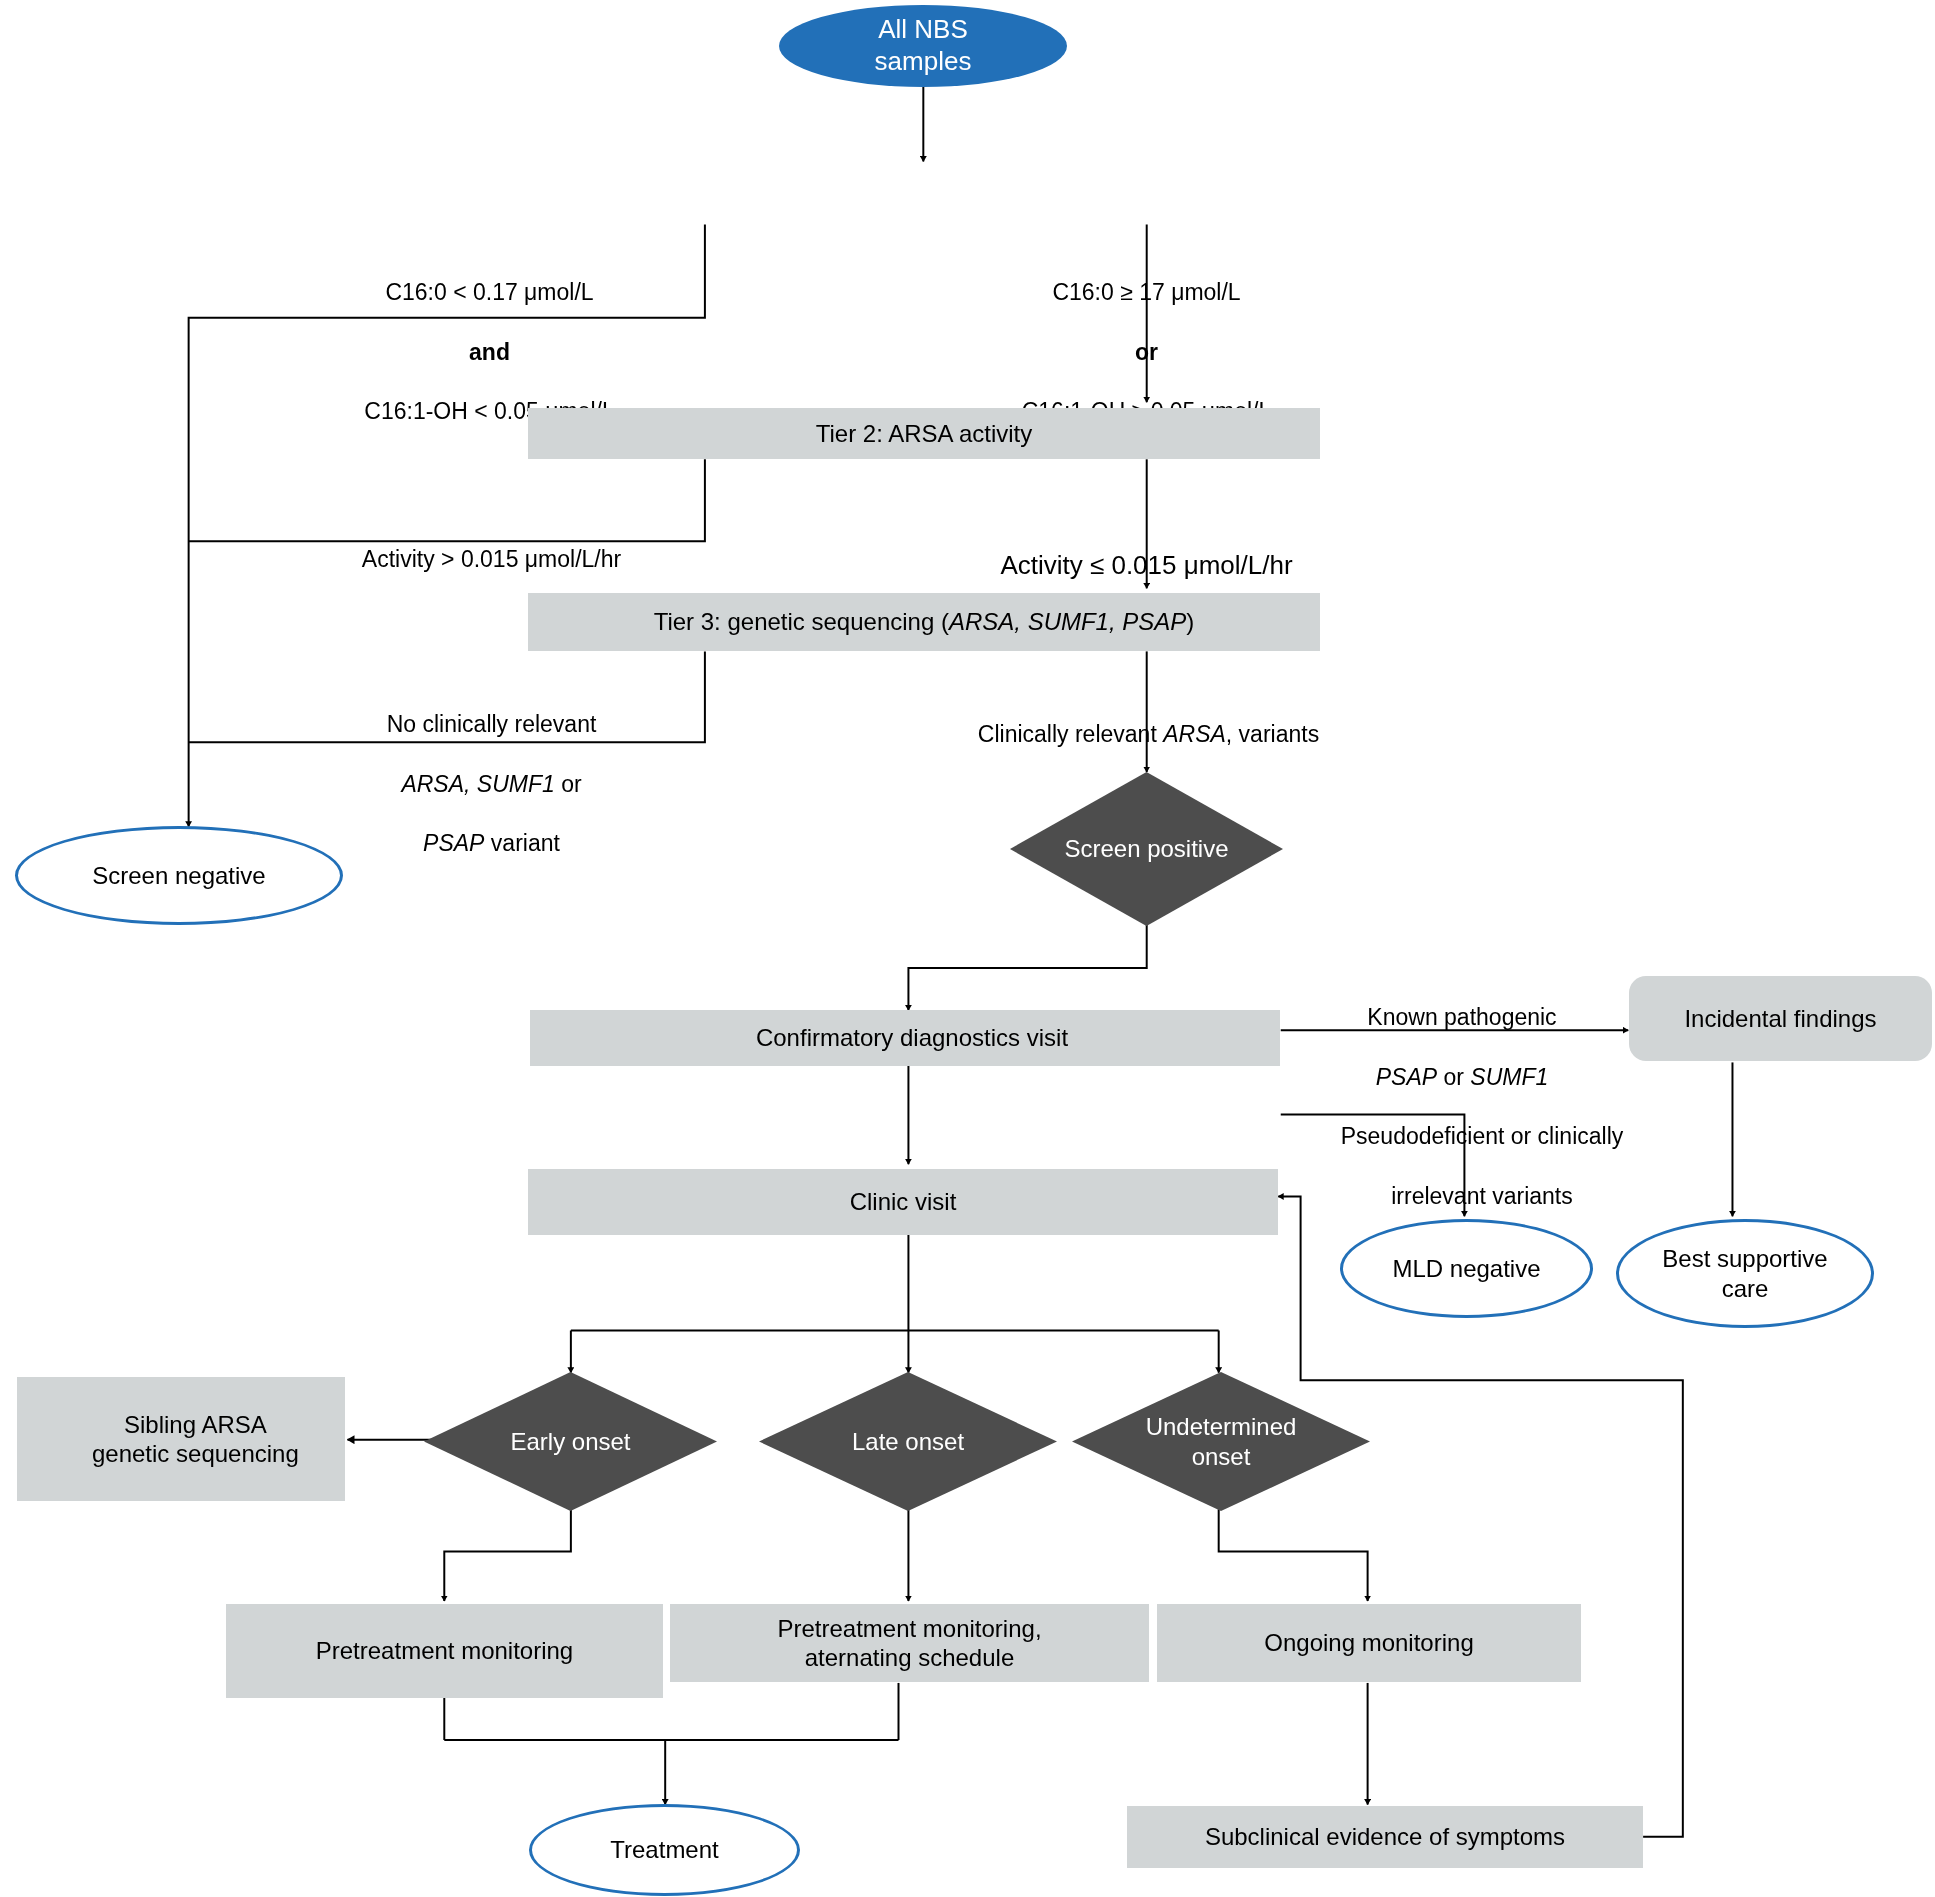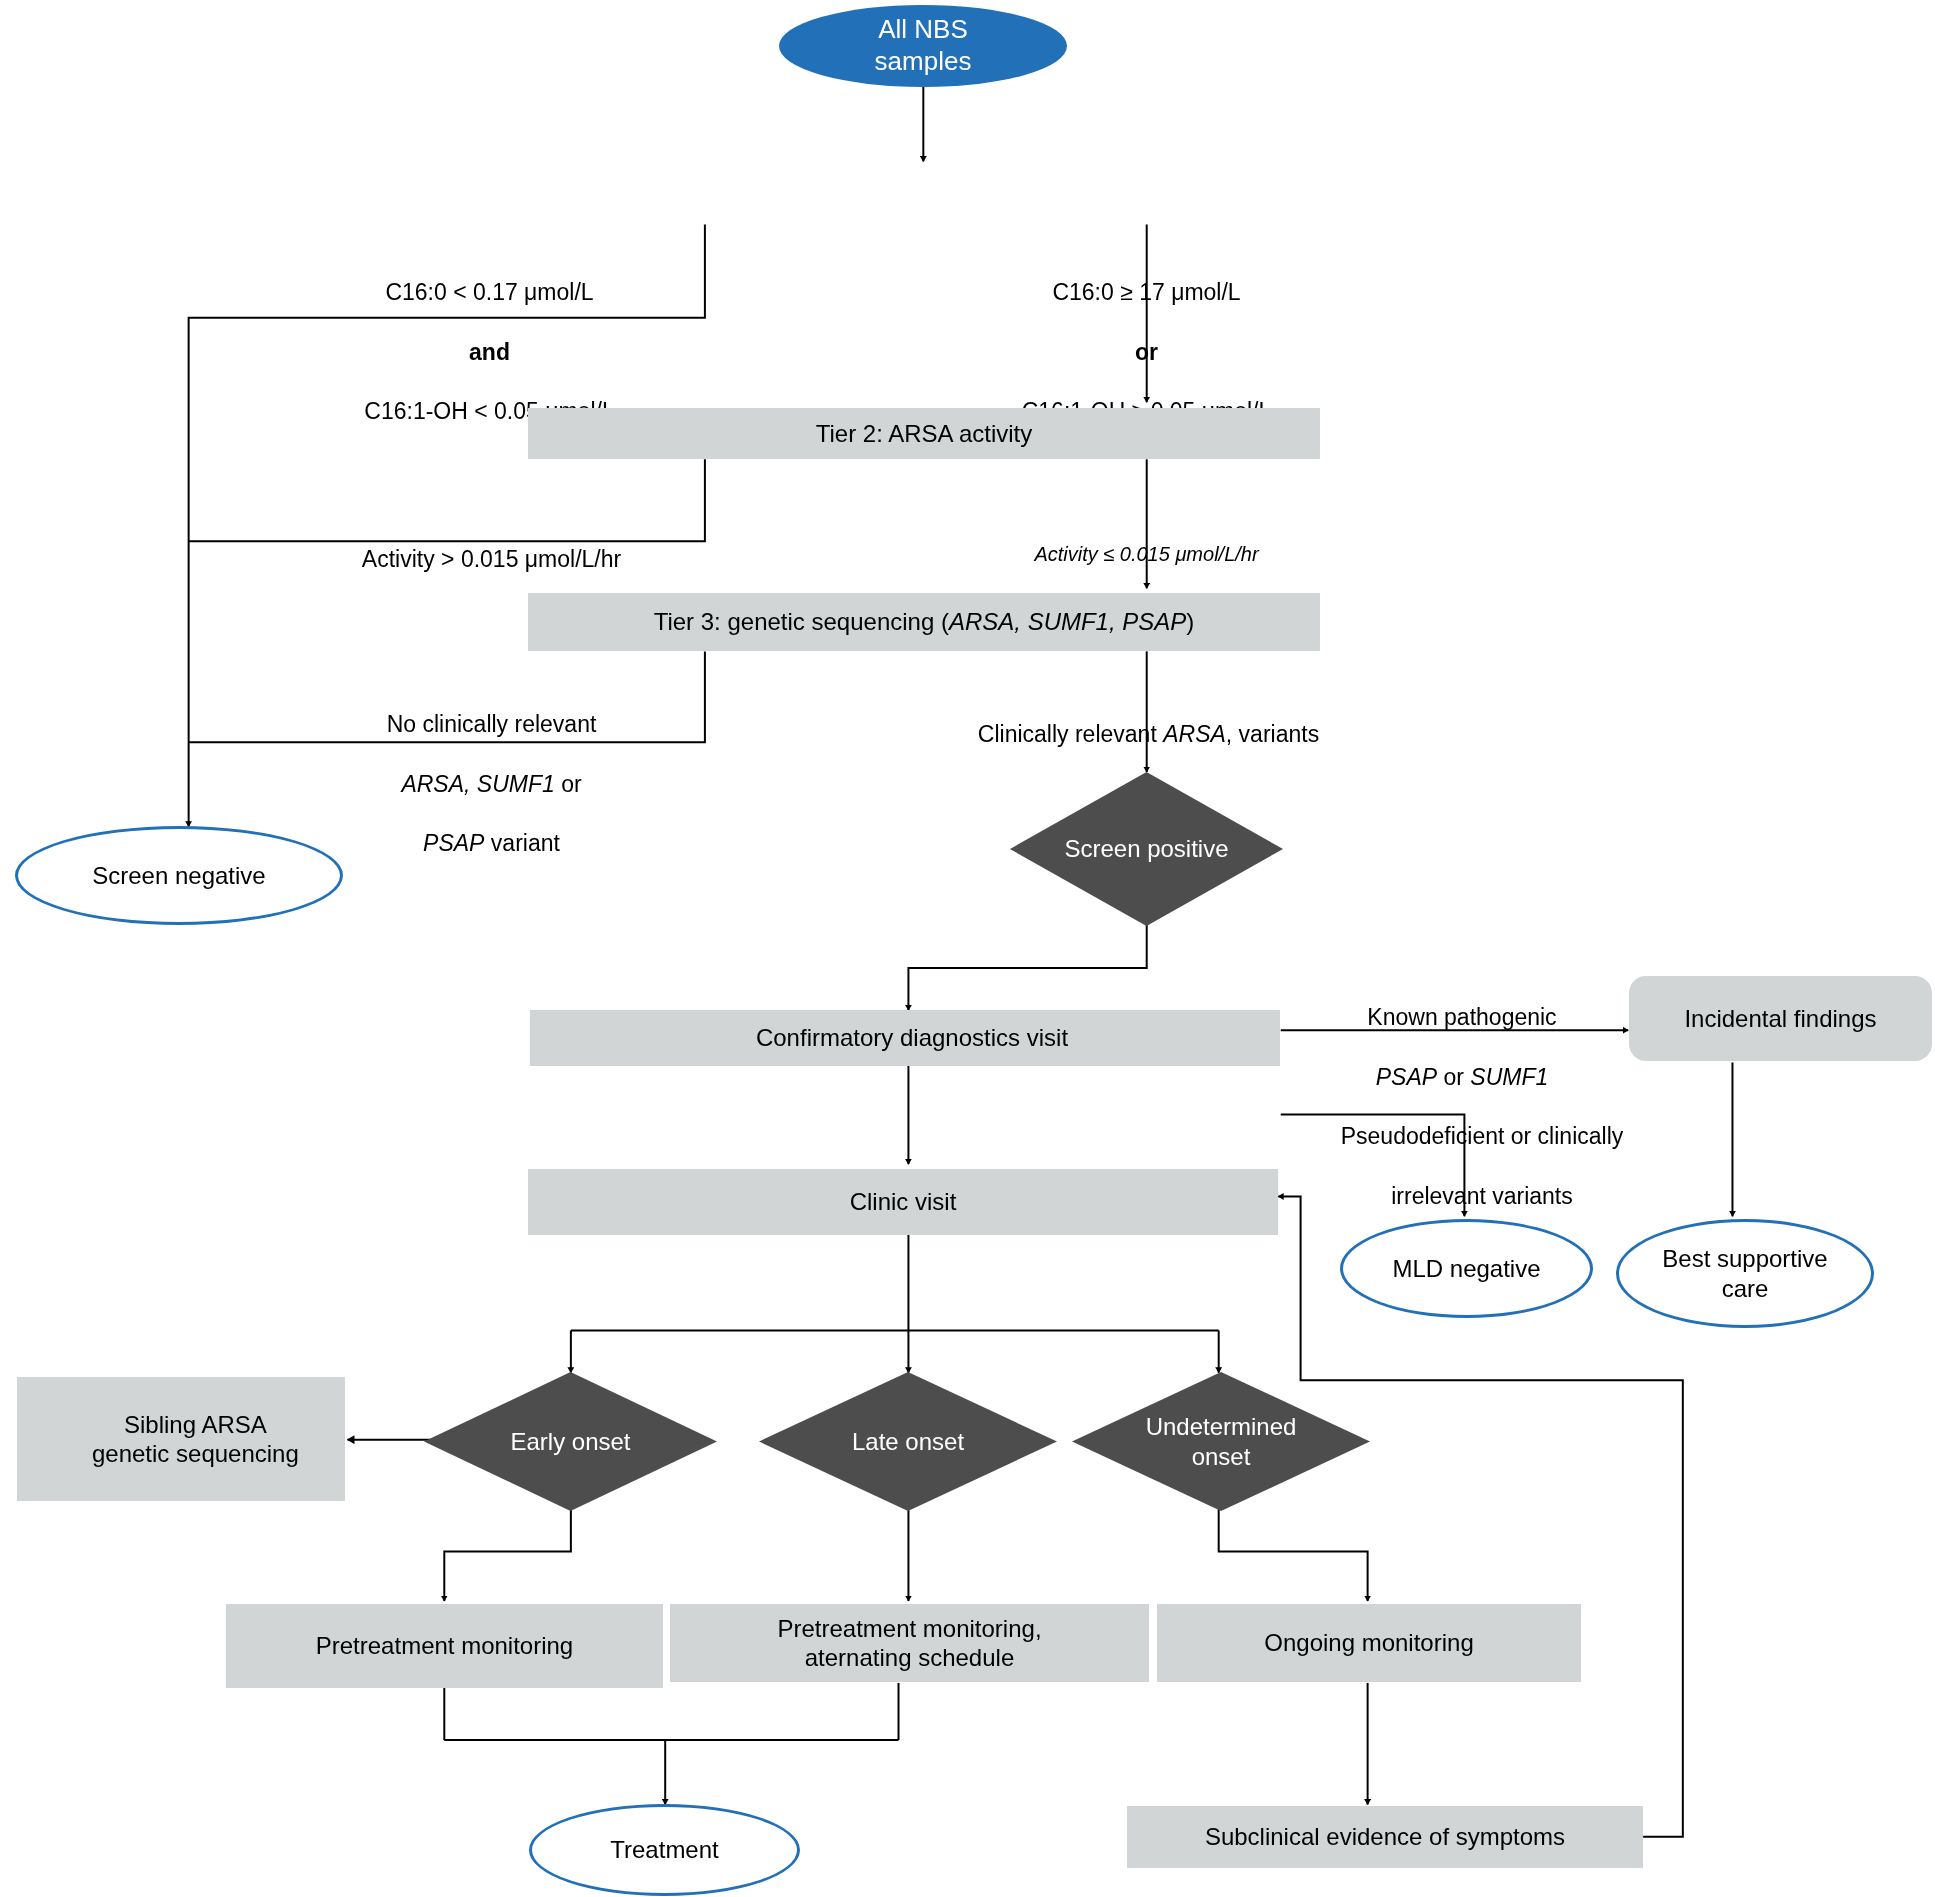--- a/index.html
+++ b/index.html
@@ -163,21 +163,21 @@
     <div>C16:1-OH ≥ 0.05 μmol/L</div>
   </div>
 
   <div class="node proc" style="left:528px; top:408px; width:792px; height:51px; font-size:24px;">
     <span>Tier 2: ARSA activity</span>
   </div>
 
   <div class="edge-label" style="left:278px; top:515px; width:427px; font-size:23px;">
     <span>Activity &gt; 0.015 μmol/L/hr</span>
   </div>
-  <div class="edge-label" style="left:933px; top:515px; width:427px; font-size:20px;font-style:italic;">
+  <div class="edge-label" style="left:933px; top:515px; width:427px; font-size:26px;">
     <span>Activity ≤ 0.015 μmol/L/hr</span>
   </div>
 
   <div class="node proc" style="left:528px; top:593px; width:792px; height:58px; font-size:24px;">
     <span><span>Tier 3: genetic sequencing (</span><i>ARSA, SUMF1, PSAP</i><span>)</span></span>
   </div>
 
   <div class="edge-label" style="left:278px; top:680px; width:427px; font-size:23px;">
     <div>No clinically relevant</div>
     <div><i>ARSA, SUMF1</i><span> or</span></div>
@@ -242,21 +242,21 @@
     <span class="dshape"></span>
     <span class="dlabel">Late onset</span>
   </div>
 
   <div class="node decision" style="left:1072px; top:1372px; width:298px; height:139px; font-size:24px; white-space:pre-line;">
     <span class="dshape"></span>
     <span class="dlabel">Undetermined
 onset</span>
   </div>
 
-  <div class="node proc" style="left:226px; top:1604px; width:437px; height:84px; font-size:24px;">
+  <div class="node proc" style="left:226px; top:1604px; width:437px; height:94px; font-size:24px;">
     <span>Pretreatment monitoring</span>
   </div>
 
   <div class="node proc" style="left:670px; top:1604px; width:479px; height:78px; font-size:24px; white-space:pre-line;">
     <span>Pretreatment monitoring,
 aternating schedule</span>
   </div>
 
   <div class="node proc" style="left:1157px; top:1604px; width:424px; height:78px; font-size:24px;">
     <span>Ongoing monitoring</span>

